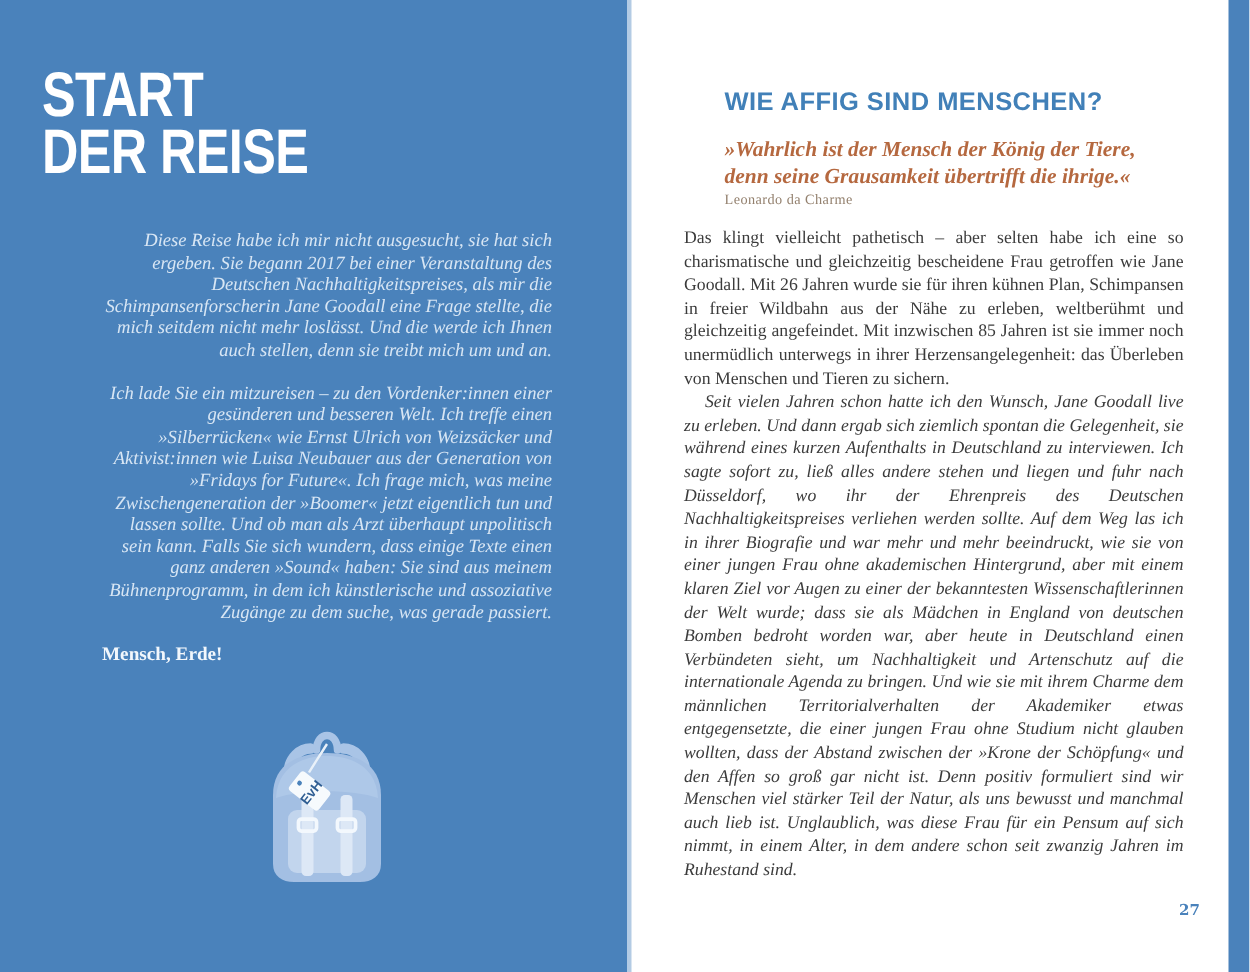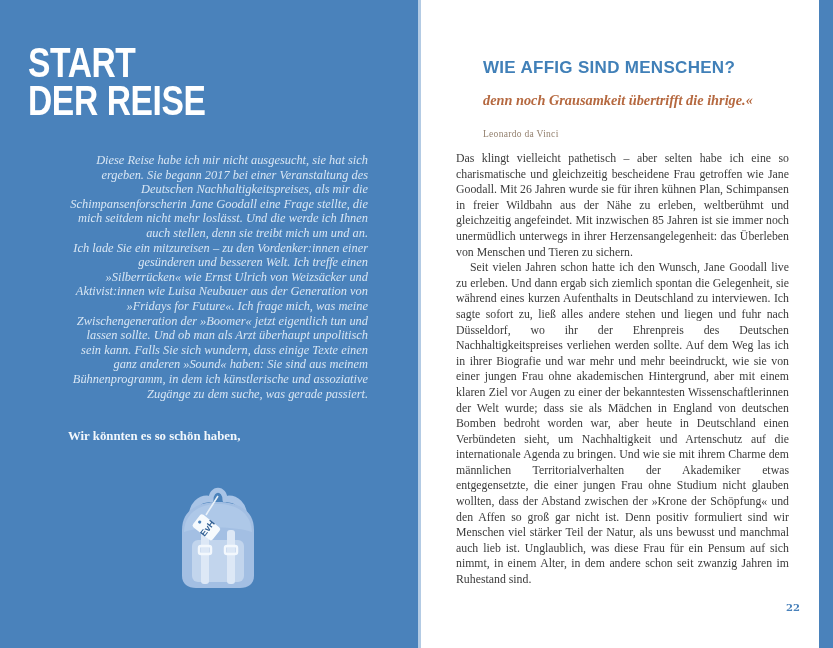--- a/index.html
+++ b/index.html
@@ -44,21 +44,21 @@
   .left-intro {
     position: absolute;
     left: 68px; top: 153px;
     width: 300px;
     color: #d8e6f4;
     font-style: italic;
     font-size: 12.4px;
     line-height: 14.6px;
     text-align: right;
   }
-  .left-intro p + p { }
+  .left-intro p + p { margin-top: 14px; }
   .left-bold {
     position: absolute;
     left: 68px; top: 429px;
     width: 320px;
     color: #f2f7fc;
     font-weight: bold;
     font-size: 12.8px;
     line-height: 15.3px;
   }
   .backpack {
@@ -97,21 +97,21 @@
   }
   .right-body {
     position: absolute;
     left: 456px; top: 151px;
     width: 333px;
     text-align: justify;
     color: #3b3b3b;
     font-size: 11.8px;
     line-height: 15.6px;
   }
-  .right-body .indent { text-indent: 14px; }
+  .right-body .indent { text-indent: 14px; font-style: italic; }
   .page-number {
     position: absolute;
     left: 786px; top: 602px;
     color: #4a82bb;
     font-family: "DejaVu Serif", serif;
     font-weight: bold;
     font-size: 10px;
   }
   .edge-strip {
     position: absolute;
@@ -130,21 +130,21 @@
       <span>START</span>
       <span>DER REISE</span>
     </h1>
 
     <div class="left-intro">
       <p>Diese Reise habe ich mir nicht ausgesucht, sie hat sich ergeben. Sie begann 2017 bei einer Veranstaltung des Deutschen Nachhaltigkeitspreises, als mir die Schimpansenforscherin Jane Goodall eine Frage stellte, die mich seitdem nicht mehr loslässt. Und die werde ich Ihnen auch stellen, denn sie treibt mich um und an.</p>
       <p>Ich lade Sie ein mitzureisen – zu den Vordenker:innen einer gesünderen und besseren Welt. Ich treffe einen »Silberrücken« wie Ernst Ulrich von Weizsäcker und Aktivist:innen wie Luisa Neubauer aus der Generation von »Fridays for Future«. Ich frage mich, was meine Zwischengeneration der »Boomer« jetzt eigentlich tun und lassen sollte. Und ob man als Arzt überhaupt unpolitisch sein kann. Falls Sie sich wundern, dass einige Texte einen ganz anderen »Sound« haben: Sie sind aus meinem Bühnenprogramm, in dem ich künstlerische und assoziative Zugänge zu dem suche, was gerade passiert.</p>
     </div>
 
     <div class="left-bold">
-      <div>Wir könnten es so schön haben,</div>
+      <div>Mensch, Erde!</div>
     </div>
 
     <svg class="backpack" viewBox="0 0 86 110" aria-hidden="true">
 
       <path d="M36,16 C36,3 50,3 50,16" fill="none" stroke="#a9c4e6" stroke-width="5" stroke-linecap="round"></path>
 
       <path d="M17,34 C17,20 26,15 32,15" fill="none" stroke="#a9c4e6" stroke-width="7" stroke-linecap="round"></path>
 
       <path d="M69,34 C69,20 60,15 54,15" fill="none" stroke="#a9c4e6" stroke-width="7" stroke-linecap="round"></path>
 
@@ -169,28 +169,29 @@
       </g>
     </svg>
   </aside>
 
   <div class="gutter-edge"></div>
 
   <main>
     <h2 class="right-heading">WIE AFFIG SIND MENSCHEN?</h2>
 
     <blockquote class="right-quote">
-      <span>denn noch Grausamkeit übertrifft die ihrige.«</span>
+      <span>»Wahrlich ist der Mensch der König der Tiere,</span>
+      <span>denn seine Grausamkeit übertrifft die ihrige.«</span>
     </blockquote>
 
-    <div class="right-attribution">Leonardo da Vinci</div>
+    <div class="right-attribution">Leonardo da Charme</div>
 
     <div class="right-body">
       <p>Das klingt vielleicht pathetisch – aber selten habe ich eine so charismatische und gleichzeitig bescheidene Frau getroffen wie Jane Goodall. Mit 26 Jahren wurde sie für ihren kühnen Plan, Schimpansen in freier Wildbahn aus der Nähe zu erleben, weltberühmt und gleichzeitig angefeindet. Mit inzwischen 85 Jahren ist sie immer noch unermüdlich unterwegs in ihrer Herzensangelegenheit: das Überleben von Menschen und Tieren zu sichern.</p>
       <p class="indent">Seit vielen Jahren schon hatte ich den Wunsch, Jane Goodall live zu erleben. Und dann ergab sich ziemlich spontan die Gelegenheit, sie während eines kurzen Aufenthalts in Deutschland zu interviewen. Ich sagte sofort zu, ließ alles andere stehen und liegen und fuhr nach Düsseldorf, wo ihr der Ehrenpreis des Deutschen Nachhaltigkeitspreises verliehen werden sollte. Auf dem Weg las ich in ihrer Biografie und war mehr und mehr beeindruckt, wie sie von einer jungen Frau ohne akademischen Hintergrund, aber mit einem klaren Ziel vor Augen zu einer der bekanntesten Wissenschaftlerinnen der Welt wurde; dass sie als Mädchen in England von deutschen Bomben bedroht worden war, aber heute in Deutschland einen Verbündeten sieht, um Nachhaltigkeit und Artenschutz auf die internationale Agenda zu bringen. Und wie sie mit ihrem Charme dem männlichen Territorialverhalten der Akademiker etwas entgegensetzte, die einer jungen Frau ohne Studium nicht glauben wollten, dass der Abstand zwischen der »Krone der Schöpfung« und den Affen so groß gar nicht ist. Denn positiv formuliert sind wir Menschen viel stärker Teil der Natur, als uns bewusst und manchmal auch lieb ist. Unglaublich, was diese Frau für ein Pensum auf sich nimmt, in einem Alter, in dem andere schon seit zwanzig Jahren im Ruhestand sind.</p>
     </div>
 
-    <div class="page-number">22</div>
+    <div class="page-number">27</div>
   </main>
 
   <div class="edge-strip"></div>
 
 </div>
 
 </body></html>

